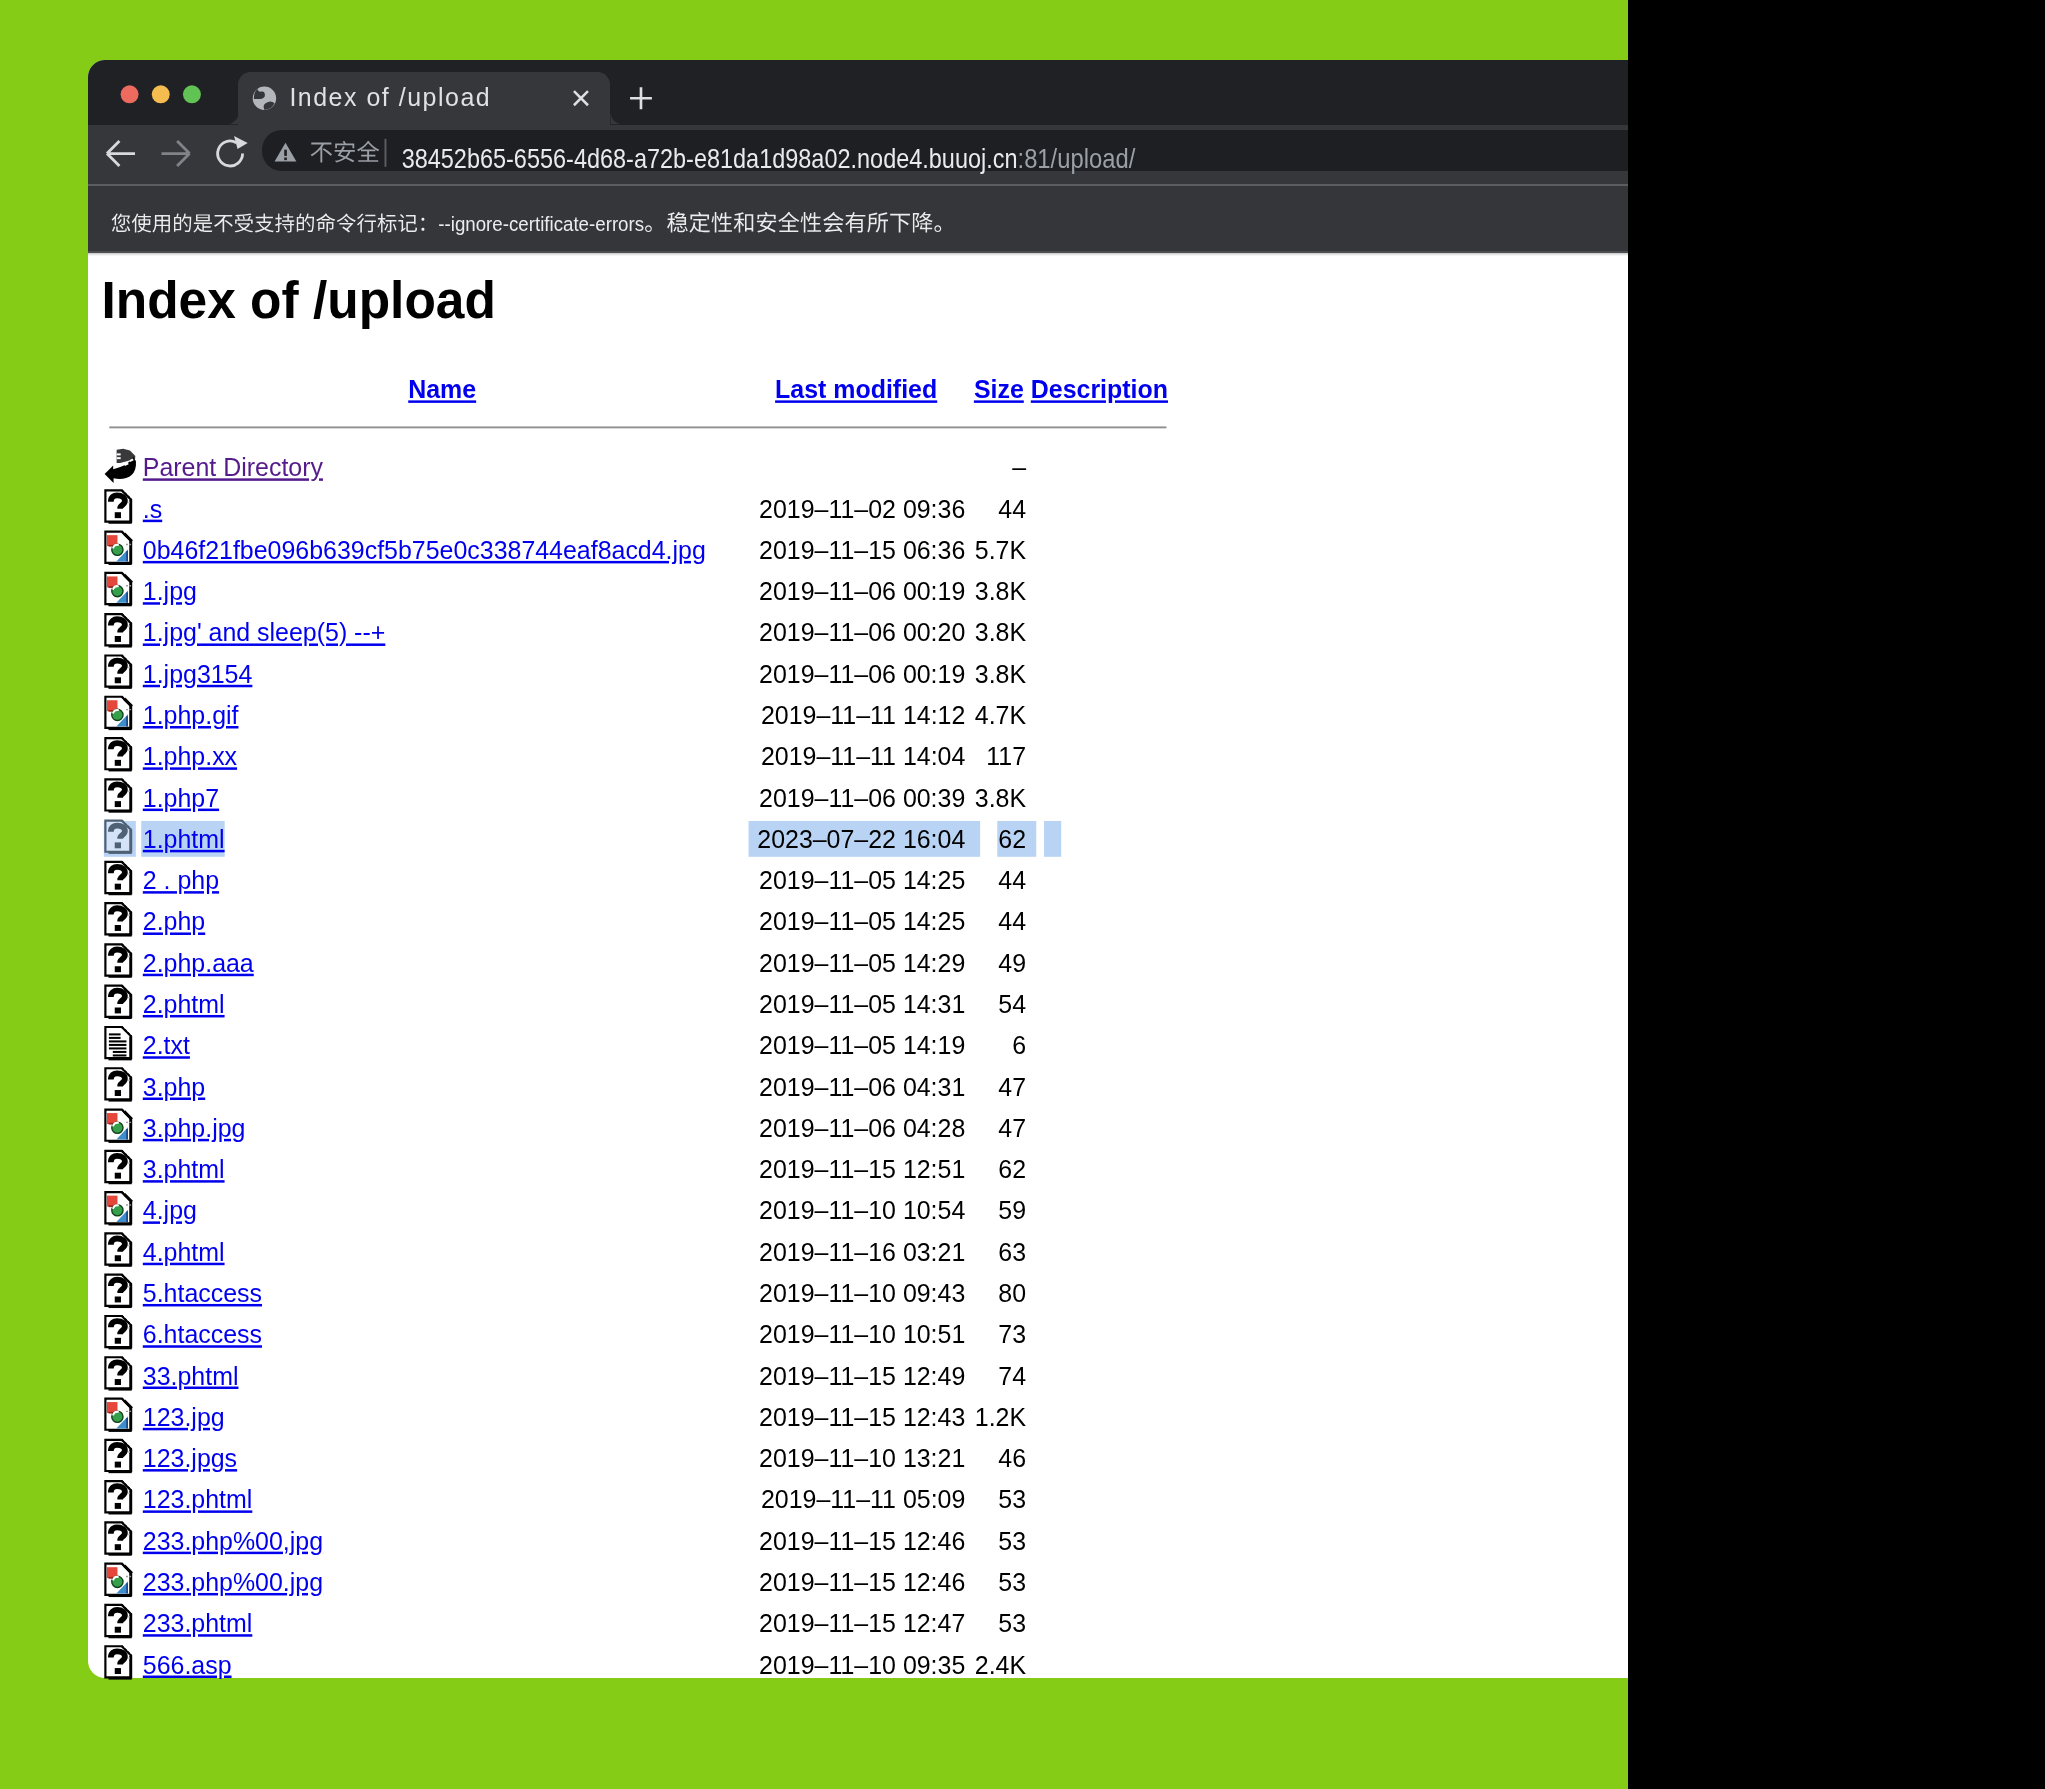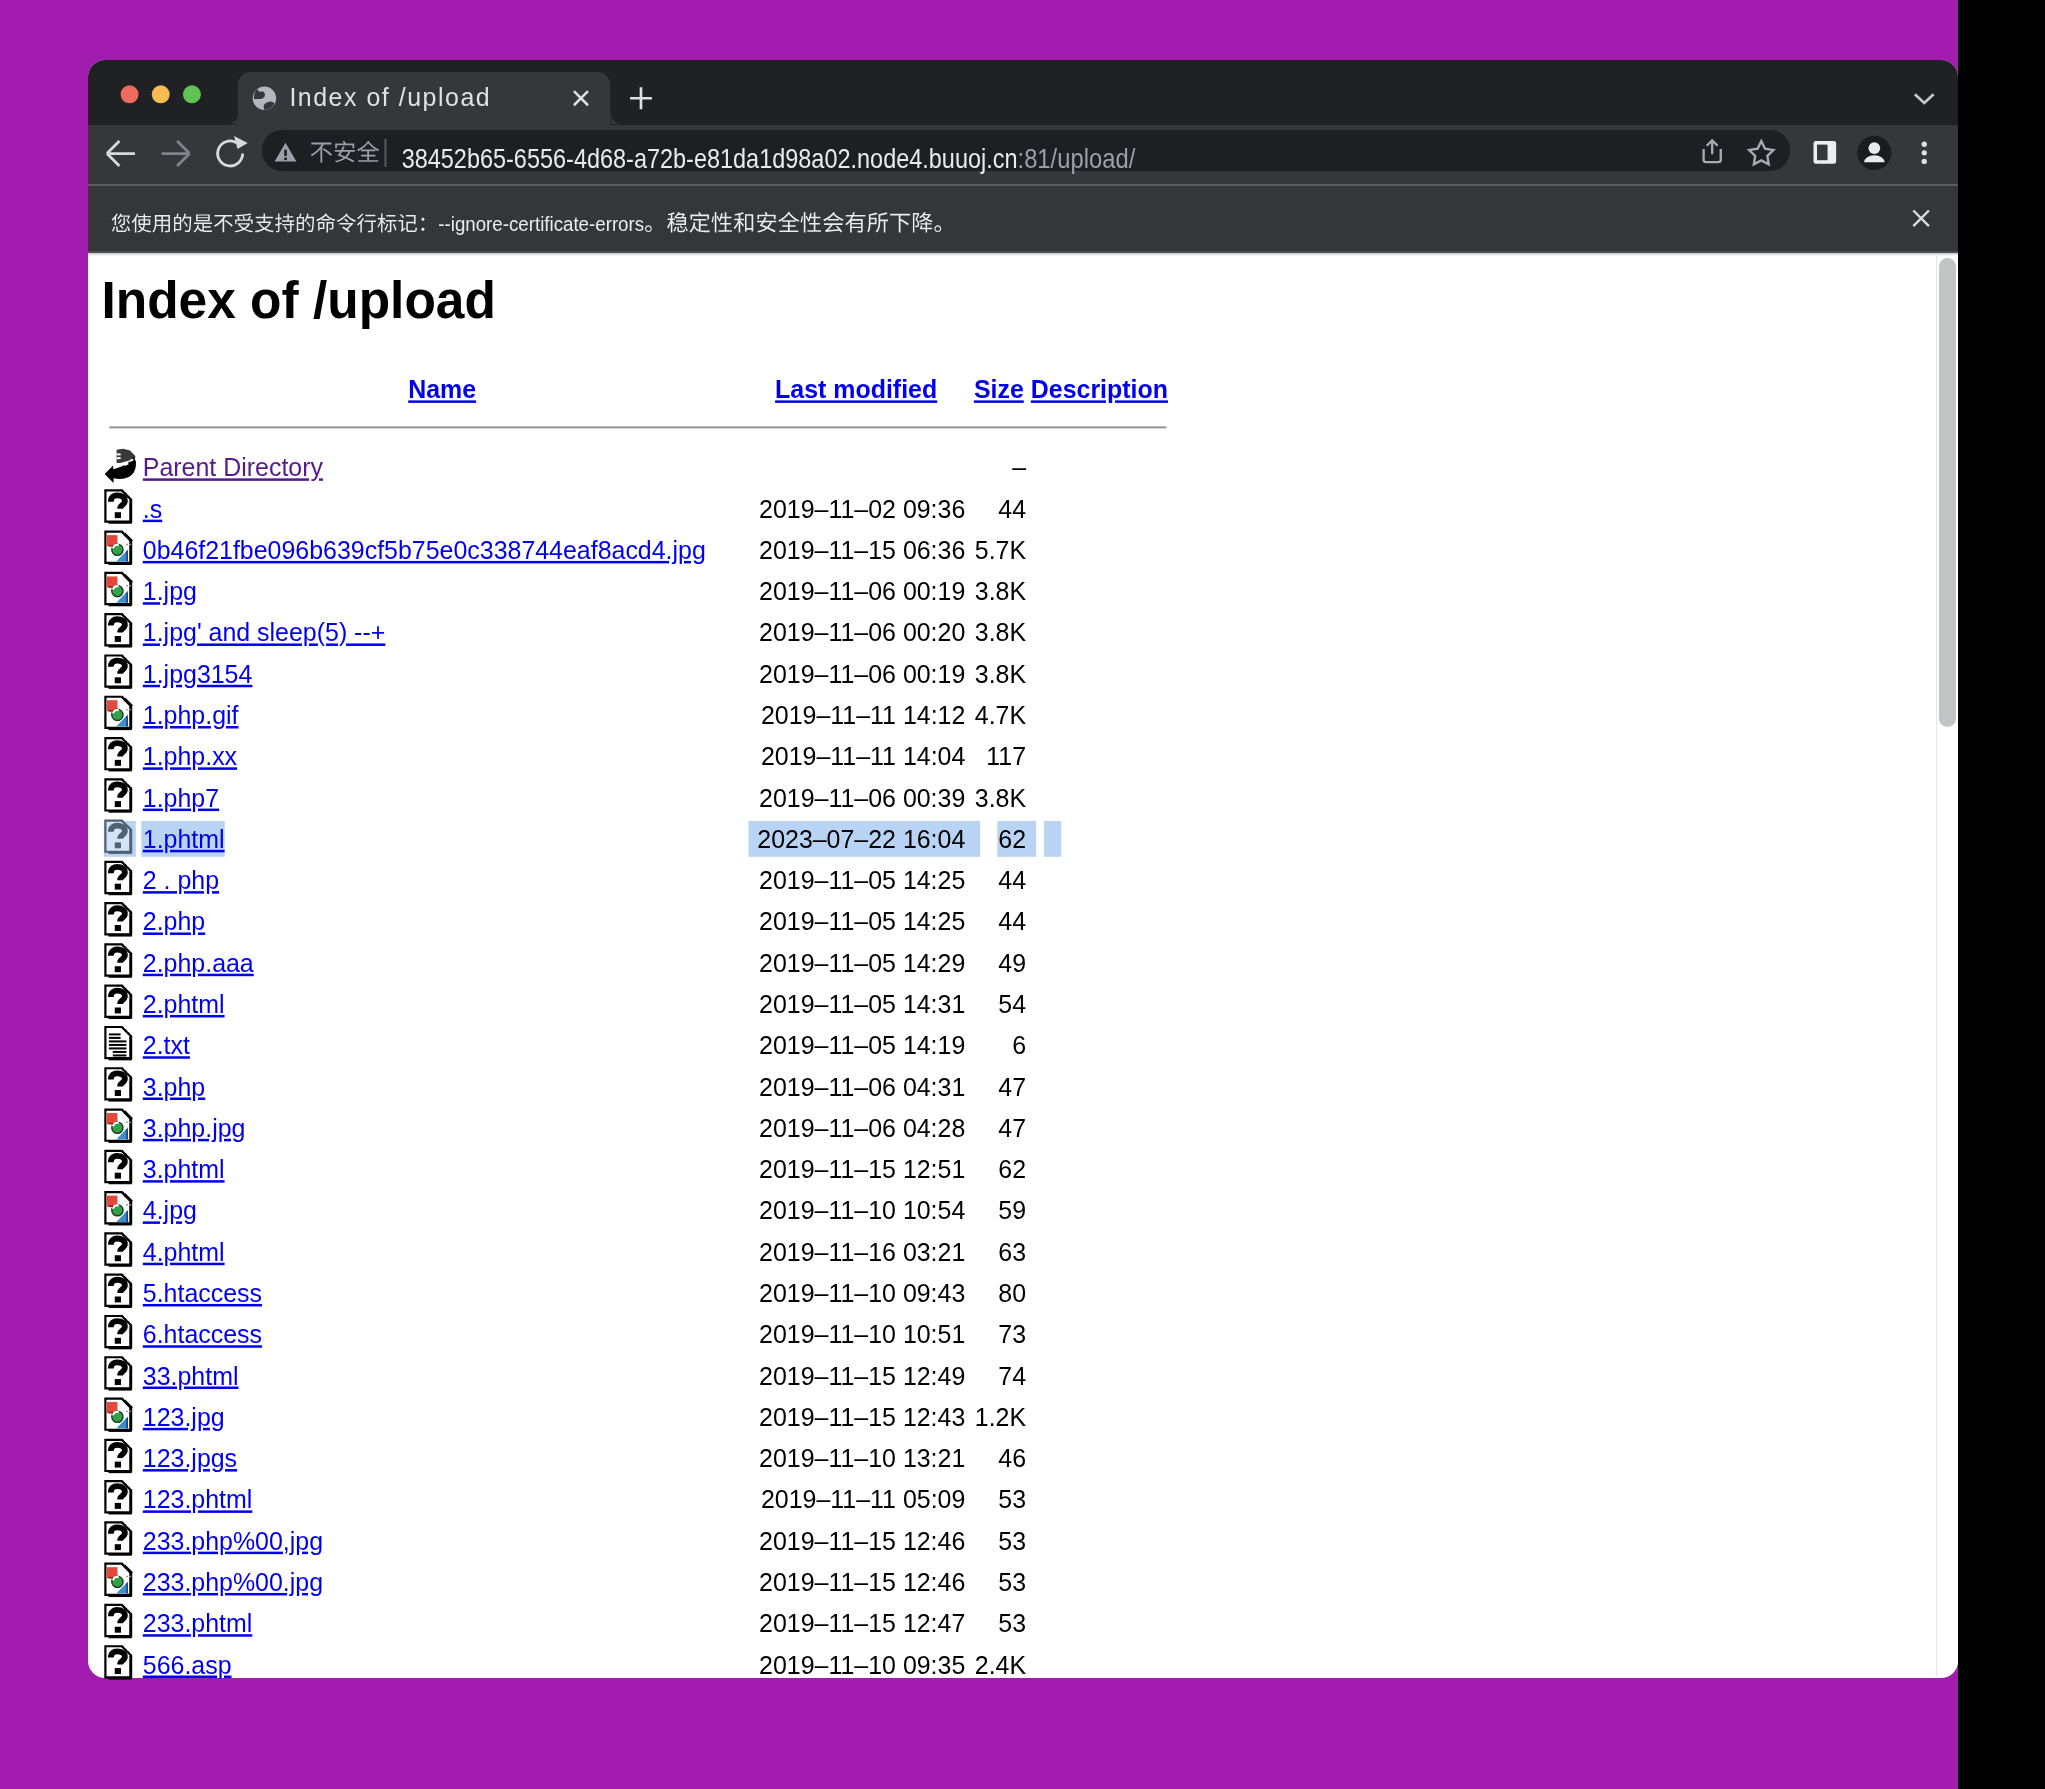--- a/index.html
+++ b/index.html
@@ -1,14 +1,14 @@
 <!DOCTYPE html>
 <html style="font-size:12.5px"><head><meta charset="utf-8"><style>
 html,body{margin:0;padding:0;background:#000;}
-#c{position:relative;width:1958px;height:1790px;overflow:hidden;background:#a21caf;}
+#c{position:relative;width:1628px;height:1790px;overflow:hidden;background:#84cc16;}
 .abs{position:absolute;}
 </style></head><body>
 <div id="c">
  <div class="abs" style="left:88px;top:60px;width:1870px;height:1618px;border-radius:17px;overflow:hidden;background:#fff">
    <div class="abs" style="left:0;top:0;width:1870px;height:65px;background:#202124"></div>
    <div class="abs" style="left:150px;top:11.7px;width:372px;height:53px;border-radius:12.5px 12.5px 0 0;background:#36373b"></div>
    <div class="abs" style="left:0;top:65px;width:1870px;height:59px;background:#36373b"></div>
    <div class="abs" style="left:174px;top:70px;width:1528px;height:41px;border-radius:20px;background:#1e1f22"></div>
    <div class="abs" style="left:0;top:124px;width:1870px;height:1.6px;background:#5c5d61"></div>
    <div class="abs" style="left:0;top:126px;width:1870px;height:65px;background:#353639"></div>

